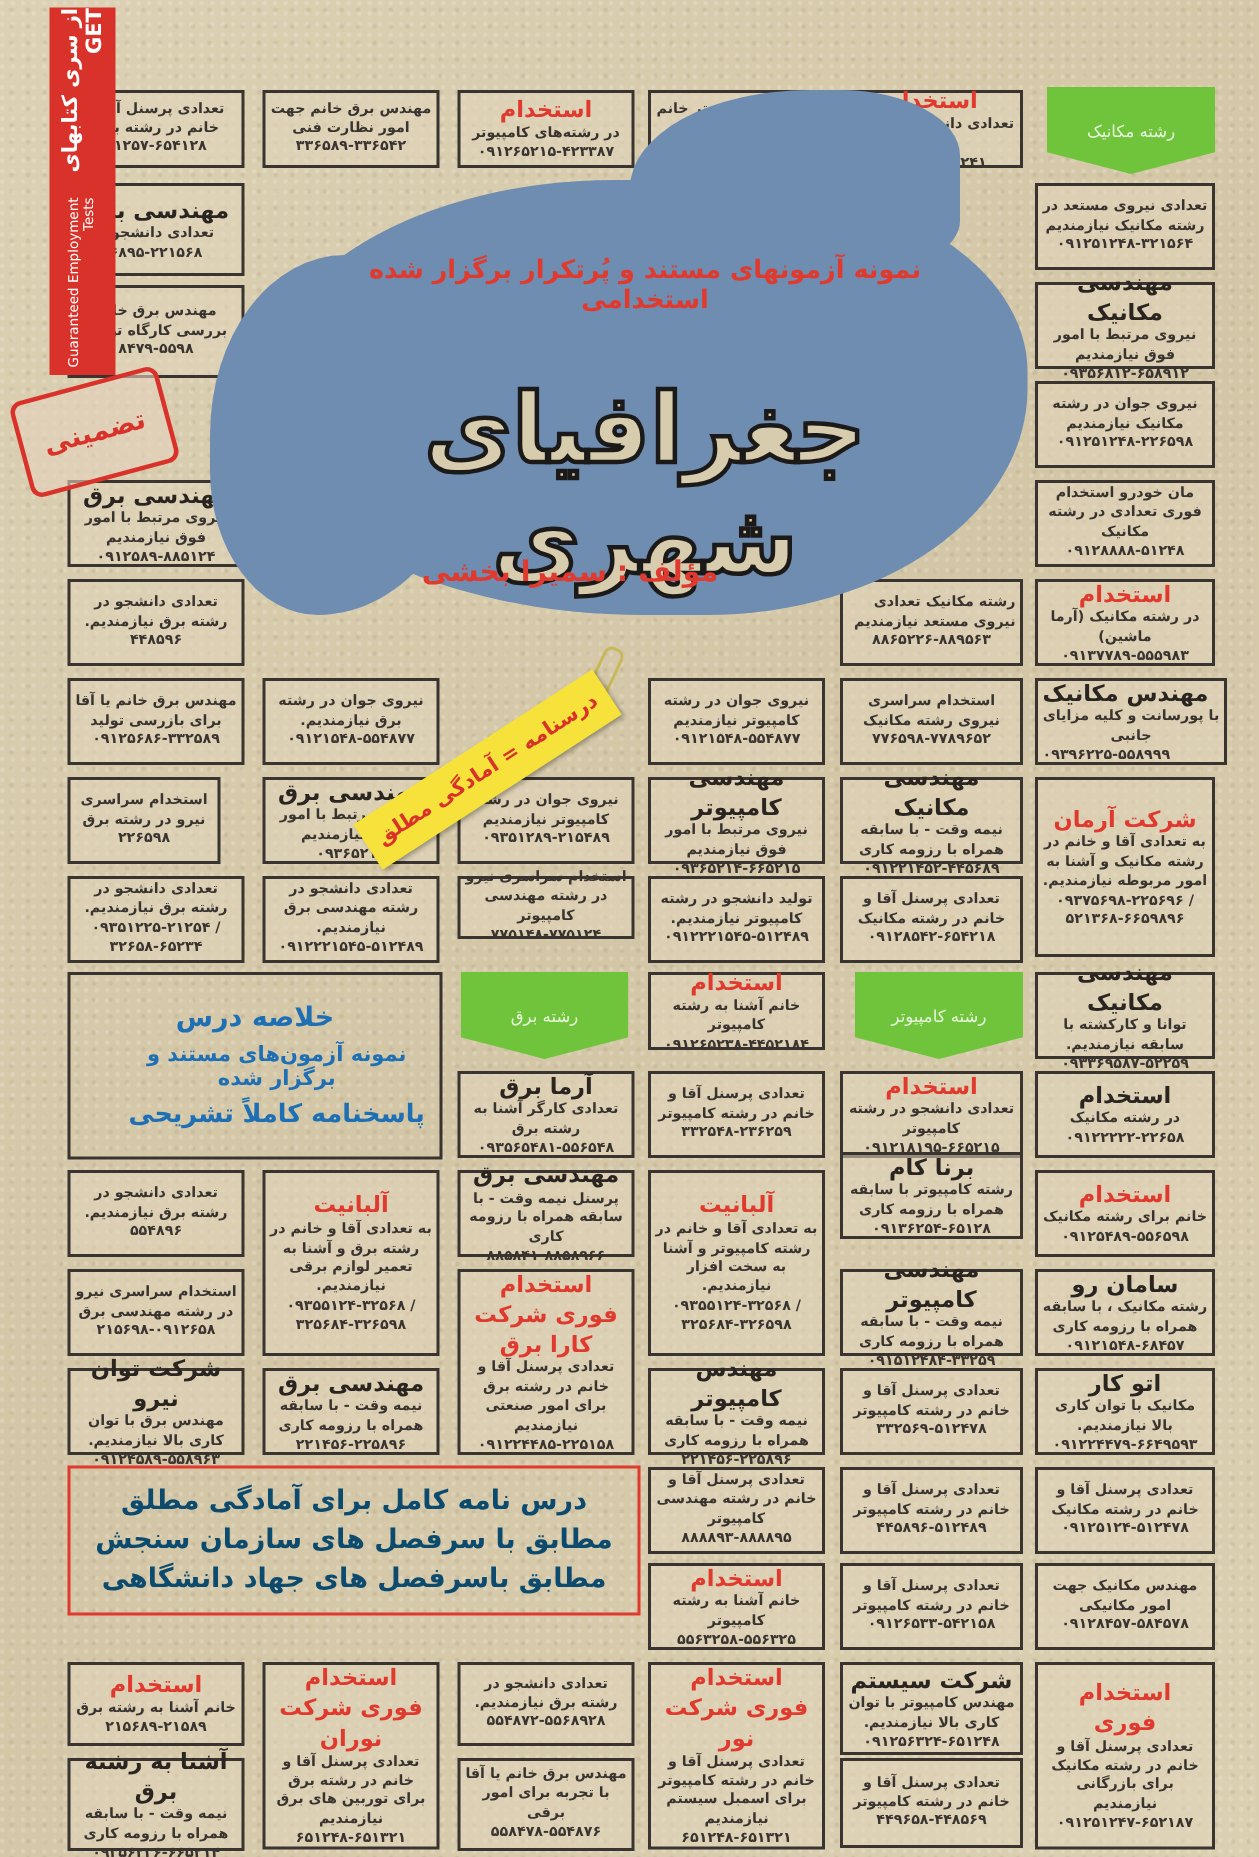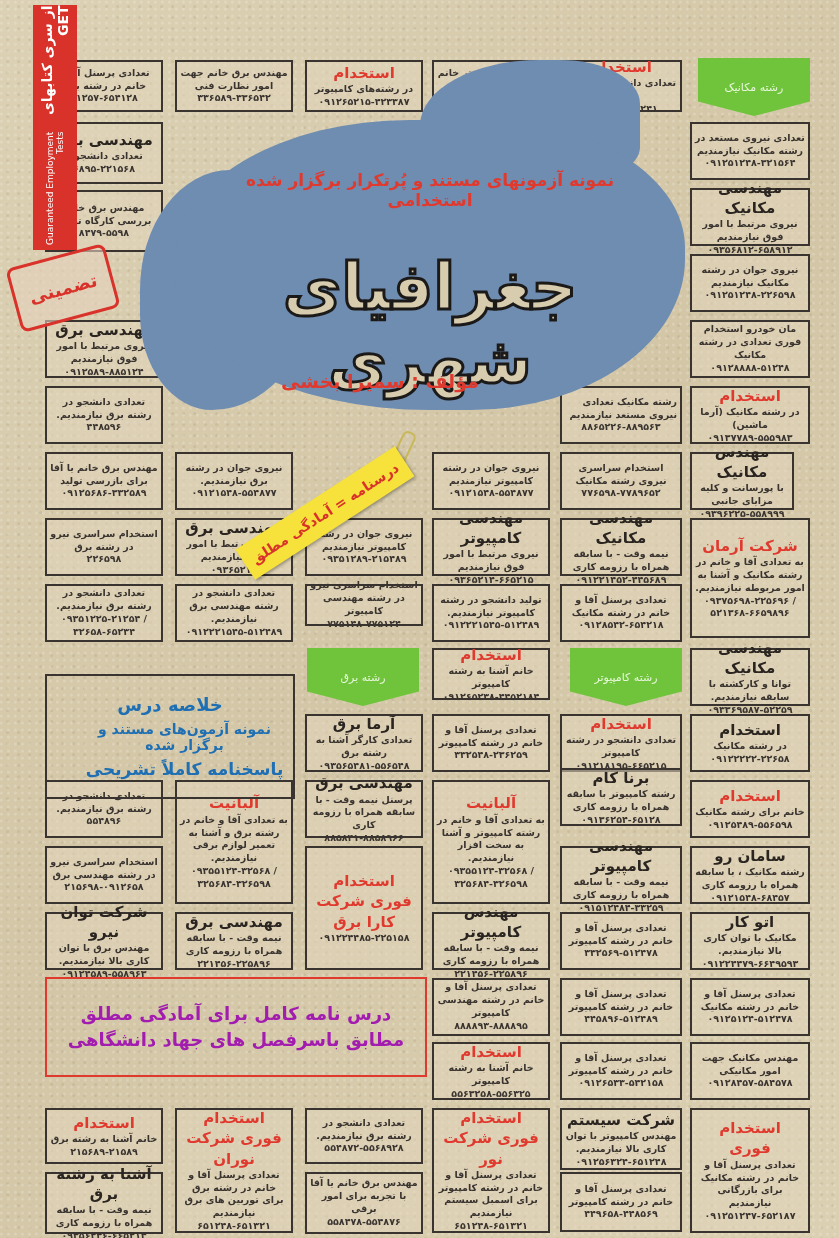--- a/index.html
+++ b/index.html
@@ -41,24 +41,24 @@
     font-size:64px;color:#d8ccae;-webkit-text-stroke:3px #1c1a18;letter-spacing:2px;}
   .author{position:absolute;left:230px;top:370px;width:300px;text-align:center;color:#e03a2f;
     font-weight:bold;font-size:19px;}
   .note{position:absolute;left:230px;top:495px;width:190px;height:36px;background:#f6e23a;
     transform:rotate(-33deg);color:#d9322a;font-weight:bold;font-size:14px;display:flex;
     align-items:center;justify-content:center;box-shadow:1px 2px 3px rgba(0,0,0,.3);}
   .clip{position:absolute;left:395px;top:430px;width:10px;height:40px;border:2px solid #c9b85a;
     border-radius:6px;transform:rotate(25deg);}
   .summary{position:absolute;left:45px;top:648px;width:250px;height:125px;border:2px solid #3a3430;
     box-sizing:border-box;text-align:center;color:#1e6fb3;font-weight:bold;display:flex;
-    flex-direction:column;justify-content:center;gap:6px;margin-top:26px;}
+    flex-direction:column;justify-content:center;gap:6px;}
   .summary .s1{font-size:18px;} .summary .s2{font-size:14px;padding-left:29px;} .summary .s3{font-size:17px;padding-left:29px;}
   .redbox{position:absolute;left:45px;top:977px;width:382px;height:100px;border:2px solid #e03a2f;
-    box-sizing:border-box;text-align:center;color:#a21caf;font-weight:bold;font-size:18px;
+    box-sizing:border-box;text-align:center;color:#0c4a6e;font-weight:bold;font-size:18px;
     display:flex;flex-direction:column;justify-content:center;line-height:1.45;}
 </style>
 </head>
 <body>
 
 <div id="cover">
 
   <div id="ads">
       <div class="ad" style="left: 45px; top: 60px; width: 118px; height: 52px;">
         <div class="t">تعدادی پرسنل آقا و خانم در رشته برق</div>
@@ -106,21 +106,21 @@
       </div>
       <div class="ad" style="left: 690px; top: 320px; width: 120px; height: 58px;">
         <div class="t">مان خودرو استخدام فوری تعدادی در رشته مکانیک</div>
         <div class="p">۰۹۱۲۸۸۸۸-۵۱۲۴۸</div>
       </div>
       <div class="ad" style="left: 690px; top: 386px; width: 120px; height: 58px;">
         <div class="h">استخدام</div>
         <div class="t">در رشته مکانیک (آرما ماشین)</div>
         <div class="p">۰۹۱۳۷۷۸۹-۵۵۵۹۸۳</div>
       </div>
-      <div class="ad" style="left: 690px; top: 452px; width: 104px; height: 58px;">
+      <div class="ad" style="left: 690px; top: 452px; width: 128px; height: 58px; align-items: flex-end;">
         <div class="big">مهندس مکانیک</div>
         <div class="t">با پورسانت و کلیه مزایای جانبی</div>
         <div class="p">۰۹۳۹۶۲۲۵-۵۵۸۹۹۹</div>
       </div>
       <div class="ad" style="left: 690px; top: 518px; width: 120px; height: 120px;">
         <div class="h">شرکت آرمان</div>
         <div class="t">به تعدادی آقا و خانم در رشته مکانیک و آشنا به امور مربوطه نیازمندیم.</div>
         <div class="p">۰۹۳۷۵۶۹۸-۲۲۵۶۹۶ / ۵۲۱۳۶۸-۶۶۵۹۸۹۶</div>
       </div>
       <div class="ad" style="left: 45px; top: 320px; width: 118px; height: 58px;">
@@ -129,21 +129,21 @@
         <div class="p">۰۹۱۲۵۸۹-۸۸۵۱۲۴</div>
       </div>
       <div class="ad" style="left: 45px; top: 386px; width: 118px; height: 58px;">
         <div class="t">تعدادی دانشجو در رشته برق نیازمندیم.</div>
         <div class="p">۴۴۸۵۹۶</div>
       </div>
       <div class="ad" style="left: 45px; top: 452px; width: 118px; height: 58px;">
         <div class="t">مهندس برق خانم یا آقا برای بازرسی تولید</div>
         <div class="p">۰۹۱۲۵۶۸۶-۳۳۲۵۸۹</div>
       </div>
-      <div class="ad" style="left: 45px; top: 518px; width: 118px; height: 58px;">
+      <div class="ad" style="left: 45px; top: 518px; width: 102px; height: 58px;">
         <div class="t">استخدام سراسری نیرو در رشته برق</div>
         <div class="p">۲۲۶۵۹۸</div>
       </div>
       <div class="ad" style="left: 45px; top: 584px; width: 118px; height: 58px;">
         <div class="t">تعدادی دانشجو در رشته برق نیازمندیم.</div>
         <div class="p">۰۹۳۵۱۲۲۵-۲۱۲۵۴ / ۳۲۶۵۸-۶۵۲۳۴</div>
       </div>
       <div class="ad" style="left: 175px; top: 452px; width: 118px; height: 58px;">
         <div class="t">نیروی جوان در رشته برق نیازمندیم.</div>
         <div class="p">۰۹۱۲۱۵۴۸-۵۵۴۸۷۷</div>
@@ -289,20 +289,21 @@
         <div class="t">به تعدادی آقا و خانم در رشته برق و آشنا به تعمیر لوازم برقی نیازمندیم.</div>
         <div class="p">۰۹۳۵۵۱۲۴-۳۲۵۶۸ / ۳۲۵۶۸۴-۳۲۶۵۹۸</div>
       </div>
       <div class="ad" style="left: 45px; top: 846px; width: 118px; height: 58px;">
         <div class="t">استخدام سراسری نیرو در رشته مهندسی برق</div>
         <div class="p">۲۱۵۶۹۸-۰۹۱۲۶۵۸</div>
       </div>
       <div class="ad" style="left: 305px; top: 846px; width: 118px; height: 124px;">
         <div class="h">استخدام</div>
         <div class="h">فوری شرکت کارا برق</div>
+        <div class="t">تعدادی پرسنل آقا و خانم در رشته برق برای امور صنعتی نیازمندیم</div>
         <div class="p">۰۹۱۲۲۴۴۸۵-۲۲۵۱۵۸</div>
       </div>
       <div class="ad" style="left: 45px; top: 912px; width: 118px; height: 58px;">
         <div class="big">شرکت توان نیرو</div>
         <div class="t">مهندس برق با توان کاری بالا نیازمندیم.</div>
         <div class="p">۰۹۱۲۴۵۸۹-۵۵۸۹۶۳</div>
       </div>
       <div class="ad" style="left: 175px; top: 912px; width: 118px; height: 58px;">
         <div class="big">مهندسی برق</div>
         <div class="t">نیمه وقت - با سابقه همراه با رزومه کاری</div>
@@ -392,15 +393,16 @@
   <div class="note">درسنامه = آمادگی مطلق</div>
 
   <div class="summary">
     <div class="s1">خلاصه درس</div>
     <div class="s2">نمونه آزمون‌های مستند و برگزار شده</div>
     <div class="s3">پاسخنامه کاملاً تشریحی</div>
   </div>
 
   <div class="redbox">
     <div>درس نامه کامل برای آمادگی مطلق</div>
+    <div>مطابق با سرفصل های سازمان سنجش</div>
     <div>مطابق باسرفصل های جهاد دانشگاهی</div>
   </div>
 </div>
 
 </body></html>

